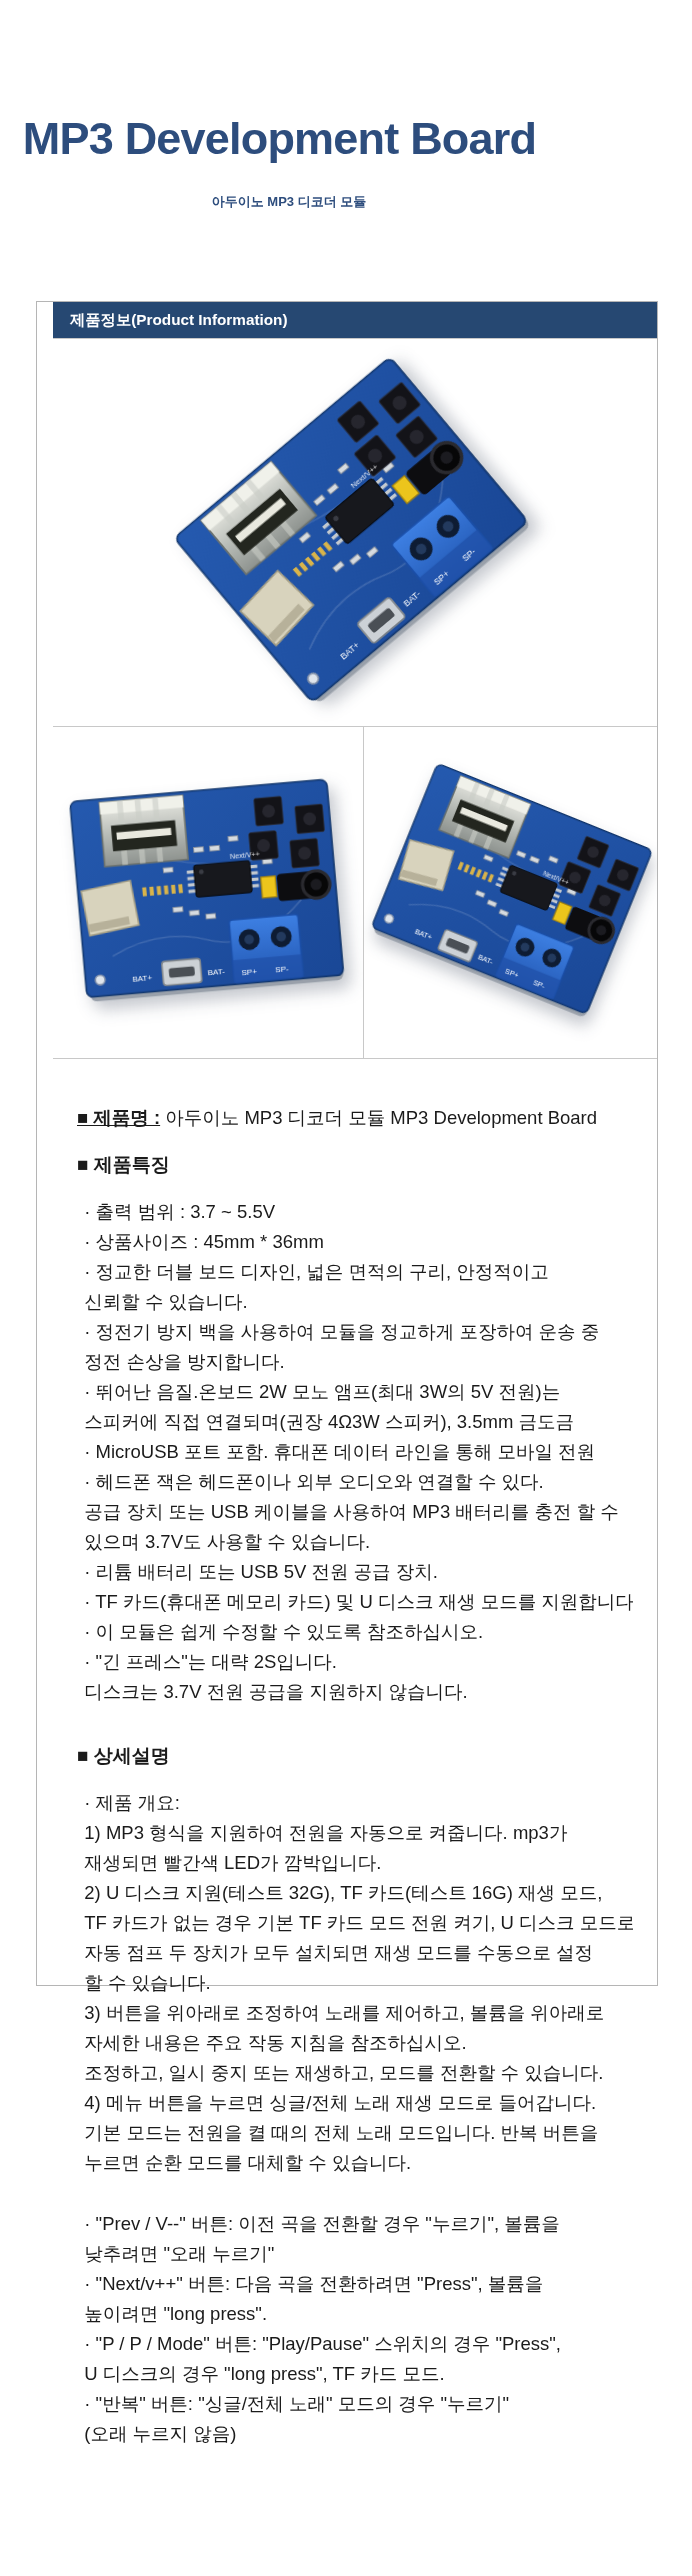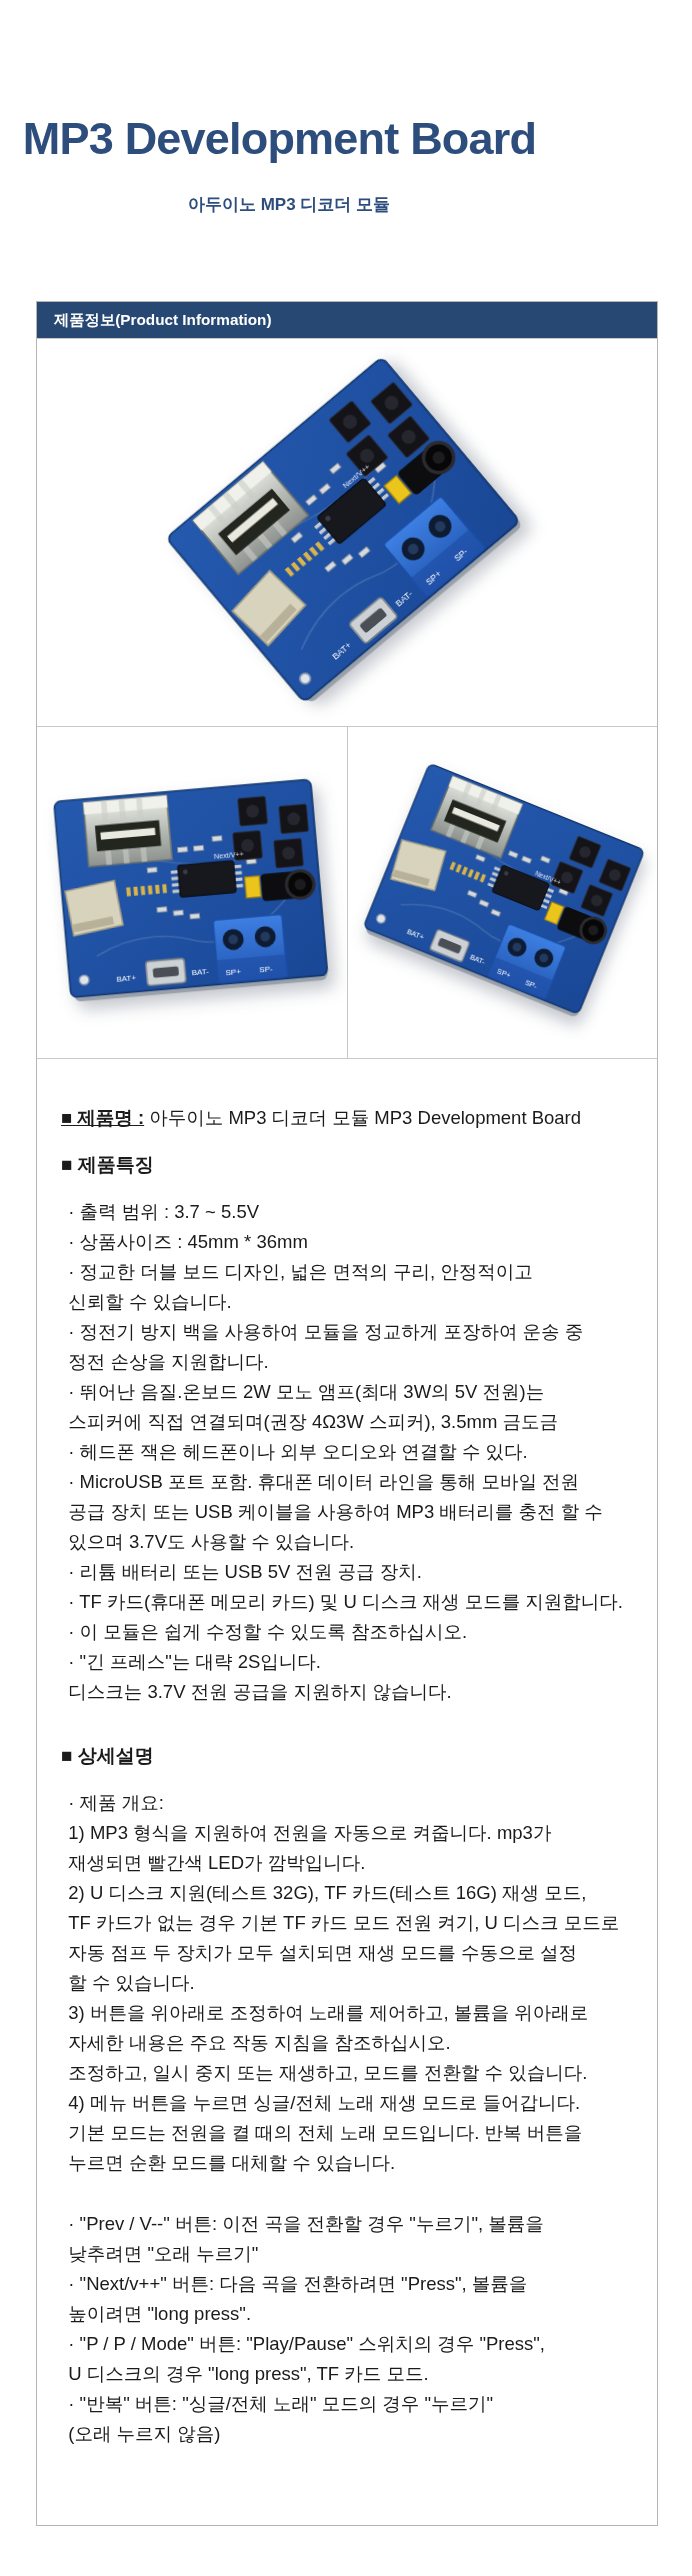--- a/index.html
+++ b/index.html
@@ -2,23 +2,23 @@
 <html style="--accent: #2d4d7d; --header-bar: #264872; --border: #b5b5b5; --grid-line: #c8c8c8; --pcb-blue: #1e4f9f; --terminal-blue: #2e6fd4; --text: #1b1b1b;font-size:13px"><head>
 <meta charset="utf-8">
 <style>
   html,body{margin:0;padding:0;background:#ffffff;}
   body{width:693px;height:2576px;position:relative;overflow:hidden;
        font-family:"Liberation Sans","DejaVu Sans",sans-serif;}
   .title{position:absolute;top:113px;left:0;width:559px;text-align:center;
          font-size:45px;font-weight:bold;letter-spacing:-0.8px;white-space:nowrap;
          color:var(--accent,#2d4d7d);}
   .subtitle{position:absolute;top:193px;left:0;width:578px;text-align:center;
-            font-size:17px;font-weight:bold;color:var(--accent,#2d4d7d);}
-  .info-box{position:absolute;top:301px;left:36px;width:622px;height:2225px;
-            border:0.8px solid var(--border,#b5b5b5);box-sizing:border-box;background:#fff;}
+            font-size:13px;font-weight:bold;color:var(--accent,#2d4d7d);}
+  .info-box{position:absolute;top:301px;left:36px;width:622px;height:1685px;
+            border:0.8px solid var(--border,#b5b5b5);box-sizing:border-box;background:#fff;padding-left:16px;}
   .bar{height:37px;background:var(--header-bar,#264872);
        border-bottom:0.8px solid var(--grid-line,#c8c8c8);
        color:#ffffff;font-size:15.3px;font-weight:bold;
        display:flex;align-items:center;padding-left:17px;box-sizing:border-box;}
   .cell{overflow:hidden;display:flex;align-items:center;justify-content:center;background:#fff;}
   .cell-main{height:387px;border-bottom:0.8px solid var(--grid-line,#c8c8c8);}
   .row{display:flex;height:331px;border-bottom:0.8px solid var(--grid-line,#c8c8c8);}
   .cell-left{width:311px;border-right:0.8px solid var(--grid-line,#c8c8c8);box-sizing:border-box;}
   .cell-right{flex:1;}
   .photo{filter:drop-shadow(6.4px 9.7px 8px rgba(25,35,60,0.25));}
@@ -200,25 +200,25 @@
       <span>아두이노 MP3 디코더 모듈 MP3 Development Board</span>
     </div>
 
     <div class="sec-heading">■ 제품특징</div>
     <div class="lines">
         <div class="line">· 출력 범위 : 3.7 ~ 5.5V</div>
         <div class="line">· 상품사이즈 : 45mm * 36mm</div>
         <div class="line">· 정교한 더블 보드 디자인, 넓은 면적의 구리, 안정적이고</div>
         <div class="line">신뢰할 수 있습니다.</div>
         <div class="line">· 정전기 방지 백을 사용하여 모듈을 정교하게 포장하여 운송 중</div>
-        <div class="line">정전 손상을 지원합니다.</div>
+        <div class="line">정전 손상을 방지합니다.</div>
         <div class="line">· 뛰어난 음질.온보드 2W 모노 앰프(최대 3W의 5V 전원)는</div>
         <div class="line">스피커에 직접 연결되며(권장 4Ω3W 스피커), 3.5mm 금도금</div>
+        <div class="line">· MicroUSB 포트 포함. 휴대폰 데이터 라인을 통해 모바일 전원</div>
         <div class="line">· 헤드폰 잭은 헤드폰이나 외부 오디오와 연결할 수 있다.</div>
-        <div class="line">· MicroUSB 포트 포함. 휴대폰 데이터 라인을 통해 모바일 전원</div>
         <div class="line">공급 장치 또는 USB 케이블을 사용하여 MP3 배터리를 충전 할 수</div>
         <div class="line">있으며 3.7V도 사용할 수 있습니다.</div>
         <div class="line">· 리튬 배터리 또는 USB 5V 전원 공급 장치.</div>
         <div class="line">· TF 카드(휴대폰 메모리 카드) 및 U 디스크 재생 모드를 지원합니다.</div>
         <div class="line">· 이 모듈은 쉽게 수정할 수 있도록 참조하십시오.</div>
         <div class="line">· "긴 프레스"는 대략 2S입니다.</div>
         <div class="line">디스크는 3.7V 전원 공급을 지원하지 않습니다.</div>
       </div>
 
     <div class="sec-heading mt-lg">■ 상세설명</div>

